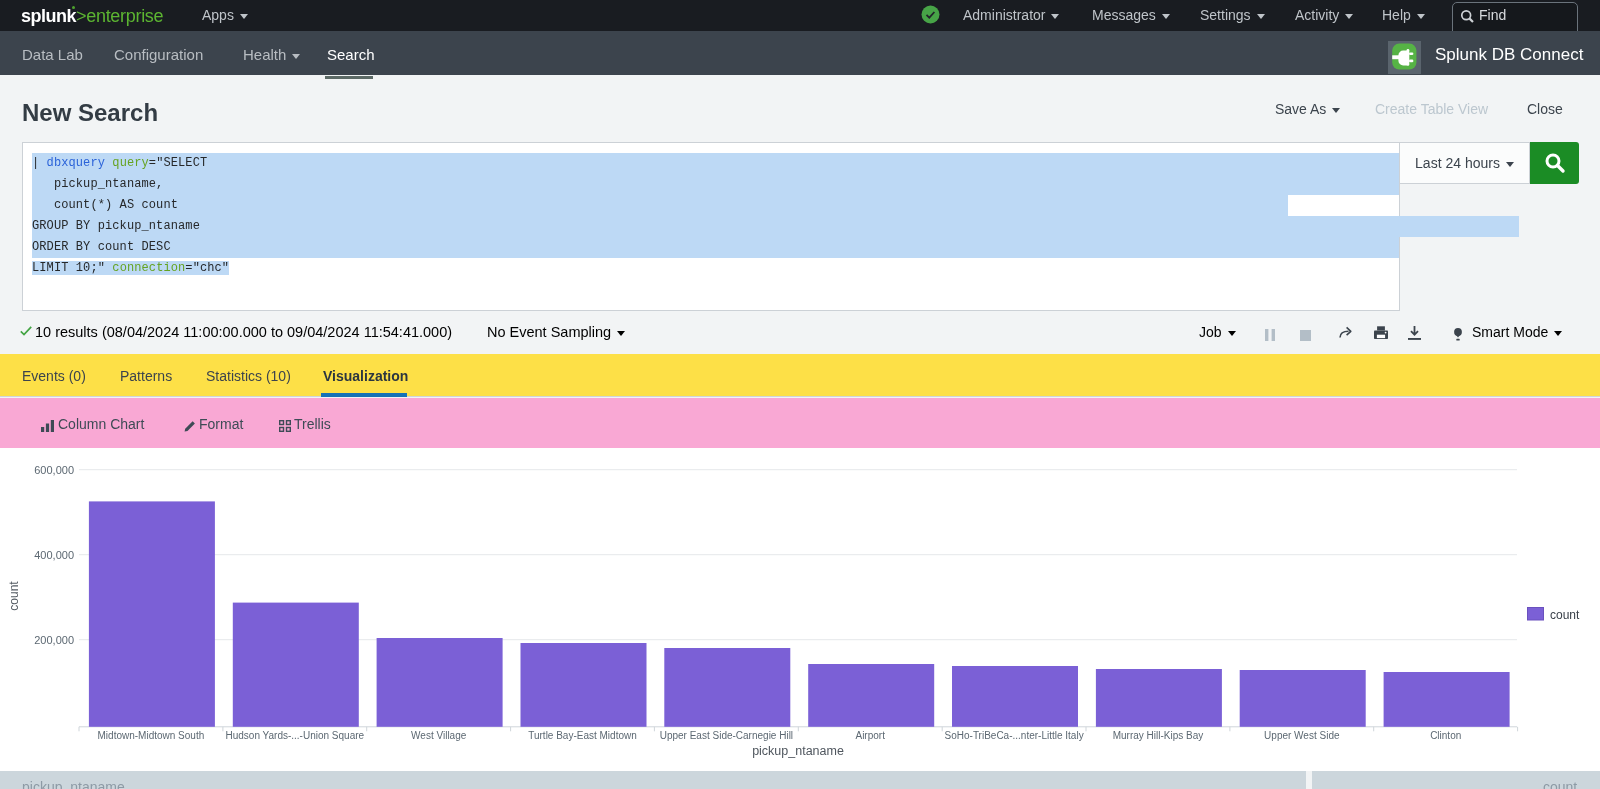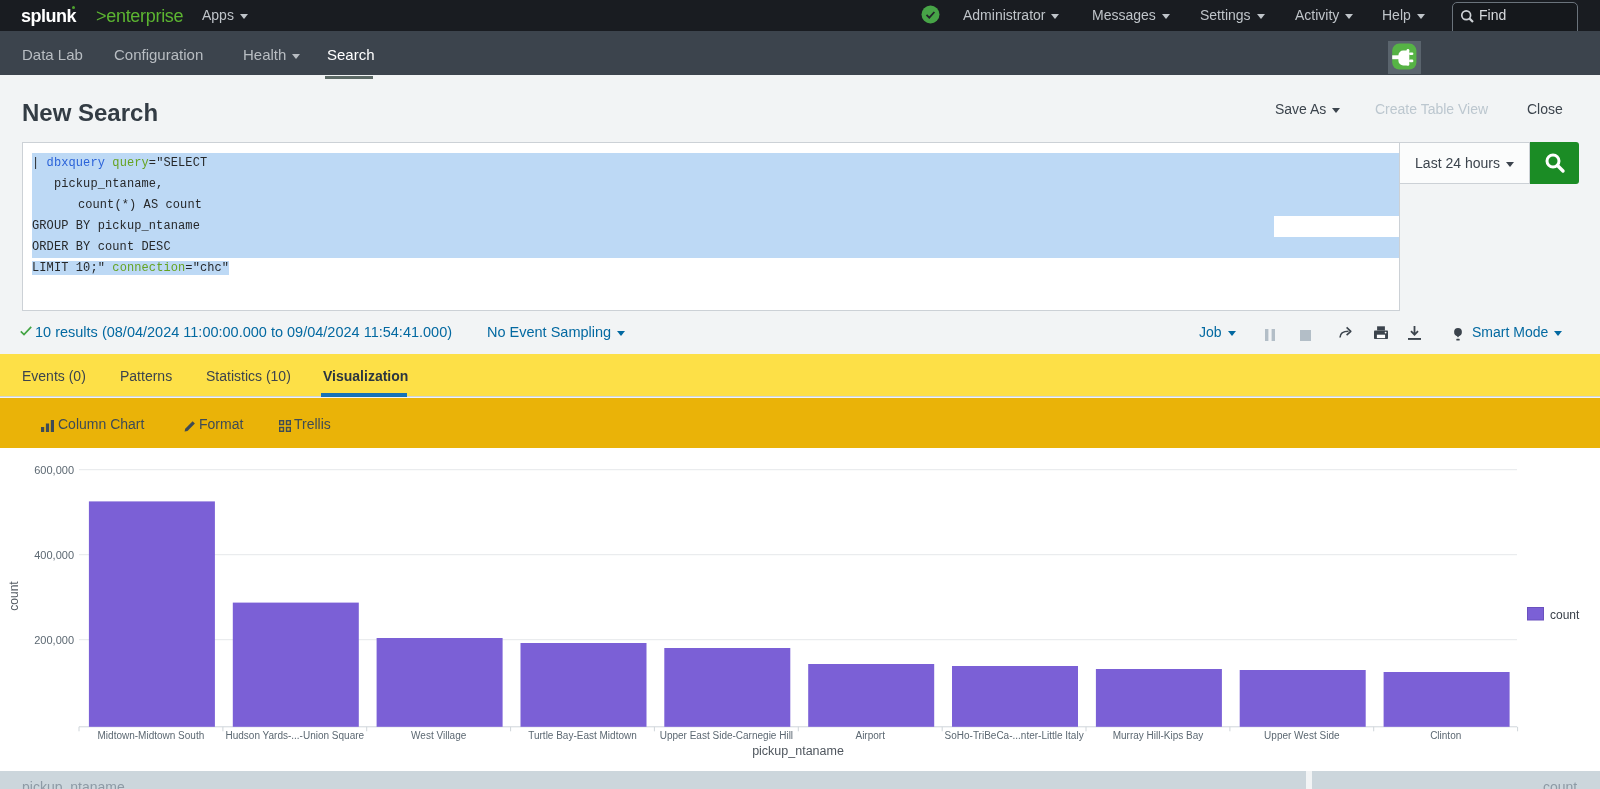--- a/index.html
+++ b/index.html
@@ -6,21 +6,21 @@
   html,body { width:1600px; height:789px; overflow:hidden; }
   body { font-family:"Liberation Sans", sans-serif; background:#f2f4f5; position:relative; }
   .abs { position:absolute; }
   .caret { display:inline-block; width:0; height:0; border-left:4.5px solid transparent; border-right:4.5px solid transparent; border-top:5px solid currentColor; vertical-align:middle; margin-left:6px; }
 
   
   #topbar { position:absolute; left:0; top:0; width:1600px; height:31px; background:#191c21; }
   #topbar .item { position:absolute; top:0; height:47px; line-height:31px; color:#bfc4c9; font-size:14px; }
   #logo { position:absolute; left:21px; top:0; height:31px; line-height:32px; font-size:18px; }
   #logo .s { color:#fff; font-weight:700; letter-spacing:-0.5px;}
-  #logo .g { color:#5cb531; font-weight:400; letter-spacing:-0.3px;margin-left:20px;}
+  #logo .g { color:#5cb531; font-weight:400; letter-spacing:-0.3px;}
   #findbox { position:absolute; left:1452px; top:2px; width:126px; height:44px; border:1px solid #6a737b; border-radius:5px; background:#15181c; color:#d8dbde; font-size:14px; line-height:25px; }
 
   
   #appbar { position:absolute; left:0; top:31px; width:1600px; height:44px; background:#3c444d; }
   #appbar .nav { position:absolute; top:0; height:48px; line-height:48px; color:#b8bdc2; font-size:15px; }
   #dbc-label { position:absolute; left:1435px; top:0; height:48px; line-height:48px; color:#fff; font-size:17px; }
 
   
   #h1 { position:absolute; left:22px; top:99px; font-size:24px; font-weight:700; color:#333c44; }
   .hlink { position:absolute; top:101px; font-size:14px; color:#3c444d; }
@@ -29,31 +29,31 @@
   #qbox { position:absolute; left:22px; top:142px; width:1378px; height:169px; background:#fff; border:1px solid #ccd1d6; }
   #qtext { position:absolute; left:9px; top:10px; font-family:"Liberation Mono", monospace; font-size:12px; line-height:21px; color:#26282a; letter-spacing:0.1px; }
   .sel { background:#bdd9f5; }
   .ln { height:21px; white-space:pre; }
   .kw { color:#2b63d9; }
   .arg { color:#66a322; }
   #timepicker { position:absolute; left:1400px; top:142px; width:130px; height:42px; background:#fbfcfc; border:1px solid #ccd1d6; border-left:none; color:#3c444d; font-size:14px; text-align:center; line-height:40px; }
   #searchbtn { position:absolute; left:1530px; top:142px; width:49px; height:42px; background:#1b8c25; border-radius:0 3px 3px 0; }
 
   
-  #results { position:absolute; left:0; top:311px; width:1600px; height:43px; font-size:14.5px; color:#0369a1; }
+  #results { position:absolute; left:0; top:311px; width:1600px; height:43px; font-size:14.5px; color:#000000; }
   #results .txt { position:absolute; top:13px; }
 
   
   #tabsbar { position:absolute; left:0; top:354px; width:1600px; height:43px; background:#fde047; border-bottom:1px solid #d0d5da; }
   .tab { position:absolute; top:14px; font-size:14px; color:#3c444d; }
   #tab-active { font-weight:700; color:#2b3640; }
   #tabline { position:absolute; left:321px; top:39px; width:86px; height:4px; background:#1672b6; }
 
   
-  #controls { position:absolute; left:0; top:398px; width:1600px; height:50px; background:#eab308; }
+  #controls { position:absolute; left:0; top:398px; width:1600px; height:50px; background:#f9a8d4; }
   #controls .btn { position:absolute; top:18px; font-size:14px; color:#3e4b56; }
 
   
   #chart { position:absolute; left:0; top:448px; background:#fff; }
 
   
   .brow { position:absolute; top:771px; height:18px; background:#ccd6dc; overflow:hidden; color:#8d9aa5; font-size:14px; }
 </style>
 </head>
 <body>
@@ -89,33 +89,34 @@
   <div class="abs" style="left:1388px;top:9.5px;width:33px;height:33px;background:#5a646d;">
     <svg style="position:absolute;left:0px;top:0px;" width="33" height="33" viewBox="0 0 33 33">
       <rect x="4.2" y="2.6" width="24.2" height="26" rx="7" fill="#56b345"></rect>
       <rect x="4.2" y="14.3" width="7" height="3.9" fill="#fff"></rect>
       <path d="M15.2 9.5 h4.1 v15 h-4.1 a4.8 4.8 0 0 1 -4.8 -4.8 v-5.4 a4.8 4.8 0 0 1 4.8 -4.8 z" fill="#fff"></path>
       <rect x="18.6" y="8.1" width="2.7" height="16.7" rx="1.2" fill="#fff"></rect>
       <rect x="21" y="11.5" width="4.4" height="2.6" rx="1.3" fill="#fff"></rect>
       <rect x="21" y="18.6" width="4.4" height="2.6" rx="1.3" fill="#fff"></rect>
     </svg>
   </div>
+  <div id="dbc-label">Splunk DB Connect</div>
 </div>
 
 <div id="h1">New Search</div>
 <div class="hlink" style="left:1275px;">Save As<span class="caret"></span></div>
 <div class="hlink" style="left:1375px;color:#bcc7cf;">Create Table View</div>
 <div class="hlink" style="left:1527px;">Close</div>
 
 <div id="qbox">
   <div id="qtext">
     <div class="ln sel" style="width:1367px;">| <span class="kw">dbxquery</span> <span class="arg">query</span>="SELECT</div>
     <div class="ln sel" style="width:1367px;">   pickup_ntaname,</div>
-    <div class="ln sel" style="width:1367px;padding-left:24px;">   count(*) AS count</div>
-    <div class="ln sel" style="width:1242px;">GROUP BY pickup_ntaname</div>
+    <div class="ln sel" style="width:1256px;">   count(*) AS count</div>
+    <div class="ln sel" style="width:1487px;">GROUP BY pickup_ntaname</div>
     <div class="ln sel" style="width:1367px;">ORDER BY count DESC</div>
     <div class="ln"><span class="sel">LIMIT 10;" <span class="arg">connection</span>="chc"</span></div>
   </div>
 </div>
 <div id="timepicker">Last 24 hours<span class="caret"></span></div>
 <div id="searchbtn">
   <svg style="position:absolute;left:14px;top:10px;" width="22" height="22" viewBox="0 0 22 22">
     <circle cx="9" cy="9" r="6" stroke="#fff" stroke-width="3" fill="none"></circle>
     <line x1="13.5" y1="13.5" x2="19" y2="19" stroke="#fff" stroke-width="3.4" stroke-linecap="round"></line>
   </svg>

